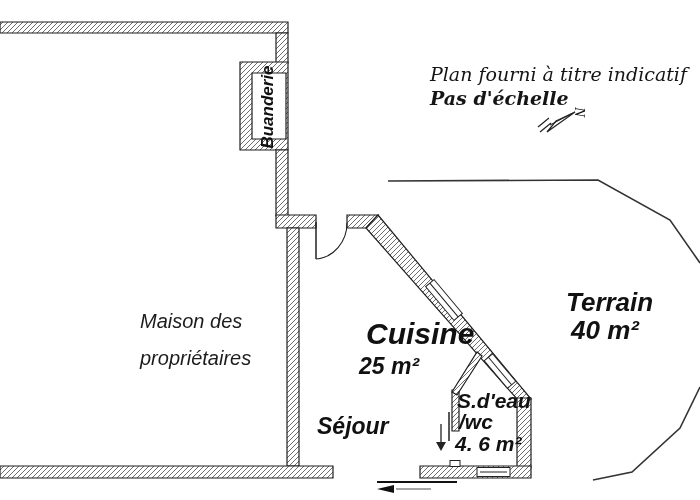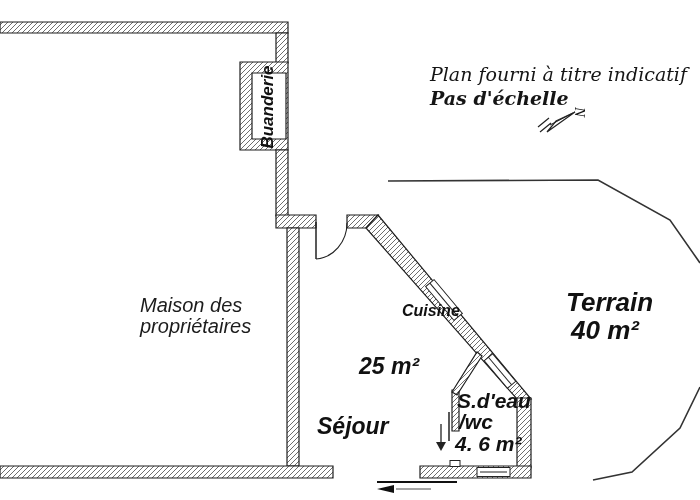--- a/index.html
+++ b/index.html
@@ -8,22 +8,22 @@
     overflow:hidden;font-family:"Liberation Sans",sans-serif;
   }
   #plan-svg{position:absolute;left:0;top:0;}
   .lbl{position:absolute;white-space:nowrap;color:#111111;}
   .room-label{font-family:"Liberation Sans",sans-serif;font-style:italic;font-weight:bold;}
   .note-label{font-family:"DejaVu Serif","Liberation Serif",serif;font-style:italic;font-size:19px;color:#151515;}
   #lbl-note-1{left:430px;top:63px;}
   #lbl-note-2{left:430px;top:87px;font-weight:bold;}
   #lbl-maison{left:140px;top:295px;font-family:"Liberation Sans",sans-serif;
     font-style:italic;font-weight:normal;font-size:20px;line-height:21px;color:#1c1c1c;}
-  #lbl-maison span{display:block;}
-  #lbl-cuisine{left:366px;top:302px;font-size:16px;margin-left:36px;}
+  #lbl-maison span{display:block;margin-top:16px;}
+  #lbl-cuisine{left:366px;top:317px;font-size:30px;}
   #lbl-cuisine-area{left:359px;top:353px;font-size:23px;}
   #lbl-sejour{left:317px;top:413px;font-size:23px;}
   #lbl-terrain{left:566px;top:287px;font-size:26px;text-align:center;}
   #lbl-terrain-area{left:571px;top:315px;font-size:26px;}
   #lbl-sdeau-1{left:457px;top:389px;font-size:21px;}
   #lbl-sdeau-2{left:447px;top:410px;font-size:21px;margin-left:12px;}
   #lbl-sdeau-3{left:455px;top:432px;font-size:21px;}
   #lbl-buanderie{left:223px;top:97px;width:90px;text-align:center;font-size:17px;
     transform:rotate(-90deg);transform-origin:center center;}
 </style>

